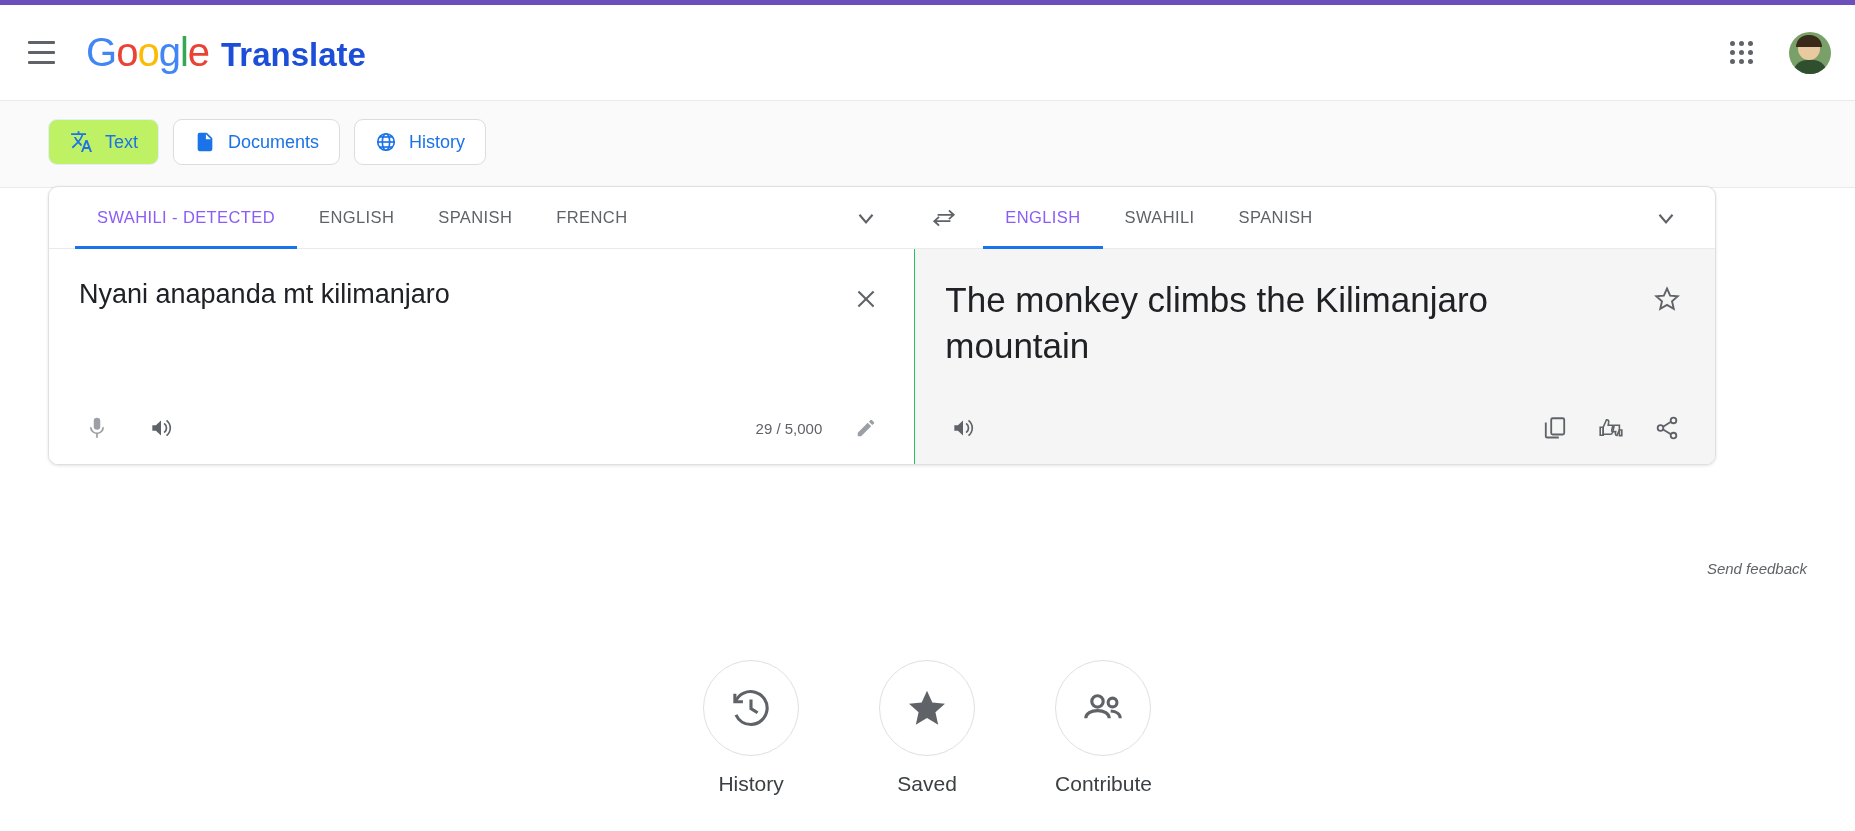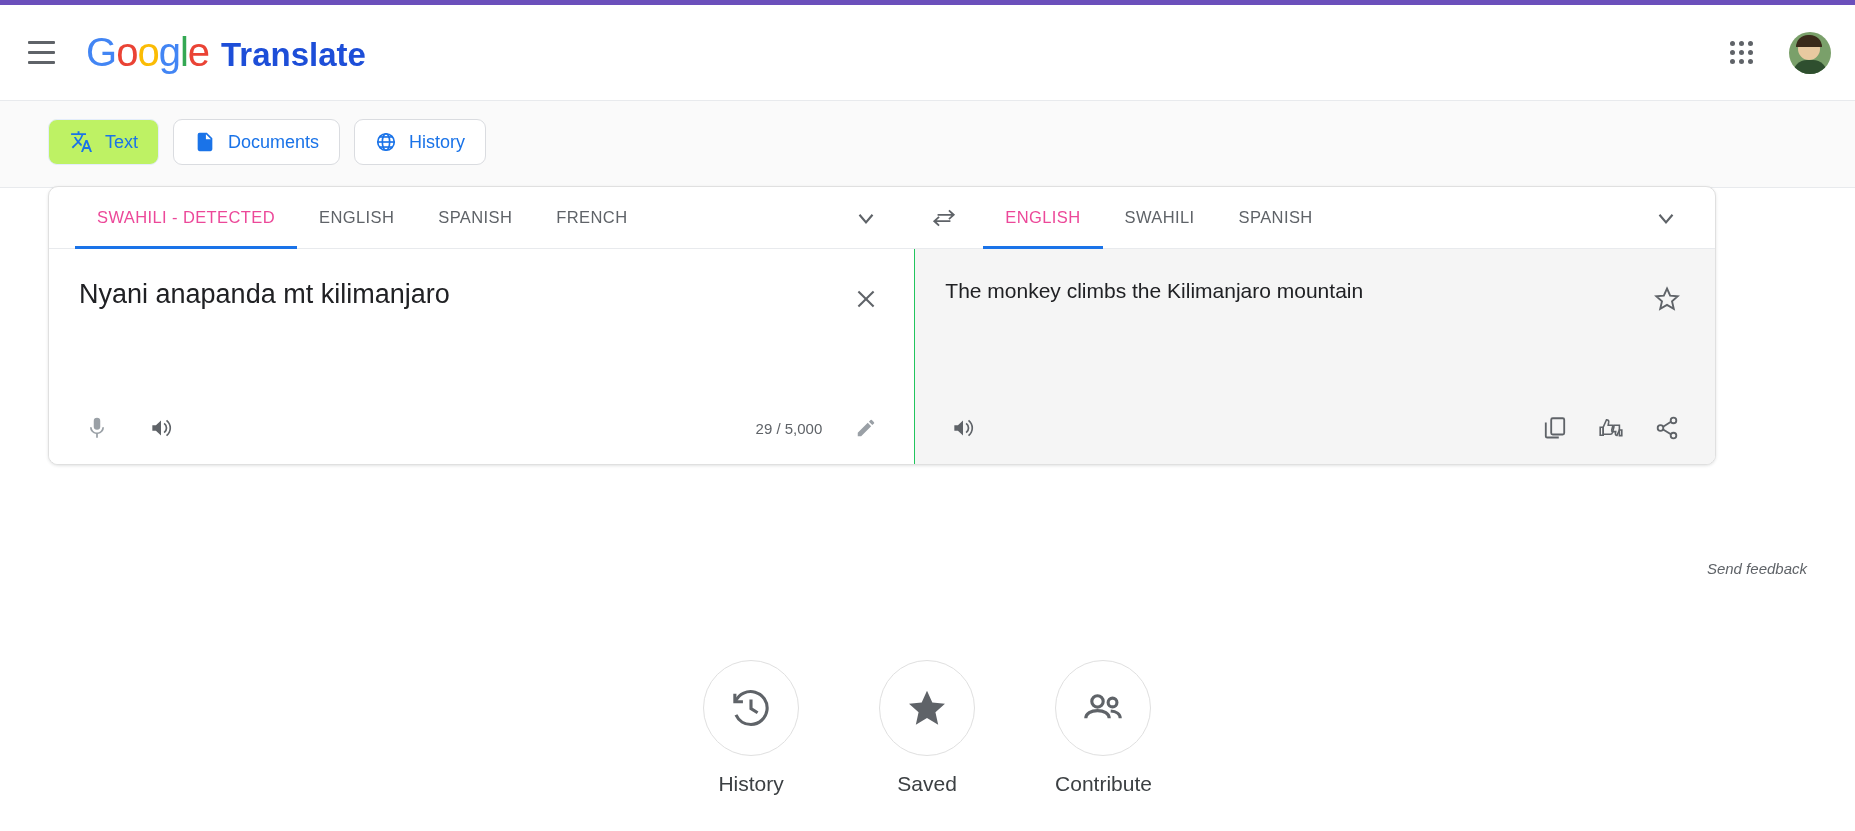--- a/index.html
+++ b/index.html
@@ -57,35 +57,35 @@
   .card { position:absolute; left:48px; top:186px; width:1668px;
     background:#fff; border-radius:10px; border:1px solid #e0e0e0;
     box-shadow:0 1px 3px rgba(60,64,67,.15); overflow:hidden; }
 
   .lang-bar { display:flex; height:62px; align-items:stretch; border-bottom:1px solid #e8eaed; }
   .lang-side { display:flex; align-items:center; position:relative; }
   .lang-side.src { width:52%; padding-left:26px; }
   .lang-side.tgt { flex:1; padding-left:10px; }
   .lang-tab { font-size:16.5px; letter-spacing:.4px; color:#5f6368; padding:0 22px;
     height:100%; display:flex; align-items:center; cursor:pointer; position:relative; }
-  .lang-tab.active { color:#ec4899; }
+  .lang-tab.active { color:#8b5cf6; }
   .lang-tab.active::after { content:""; position:absolute; left:0; right:0; bottom:-1px;
     height:3px; background:#1a73e8; }
   .chev { margin-left:auto; margin-right:26px; padding:10px; cursor:pointer; display:flex; }
   .swap-btn { width:58px; display:flex; align-items:center; justify-content:center;
     cursor:pointer; }
 
   .panes { display:flex; min-height:215px; }
   .pane { position:relative; }
   .pane.src { width:52%; border-right:1px solid #22c55e; background:#fff; }
   .pane.tgt { flex:1; background:#f5f5f5; }
   .pane-body { padding:28px 26px 0 30px; display:flex; align-items:flex-start; }
   .src-text { font-size:27px; color:#202124; line-height:1.32; flex:1;
     padding-right:20px; word-break:break-word; }
-  .tgt-text { font-size:21px; color:#202124; line-height:1.32; flex:1;
+  .tgt-text { font-size:35px; color:#202124; line-height:1.32; flex:1;
     padding-right:20px; word-break:break-word; }
   .icon-btn { cursor:pointer; display:flex; align-items:center; justify-content:center;
     width:44px; height:44px; border-radius:50%; flex:none; }
 
   .pane-foot { position:absolute; left:0; right:0; bottom:0; height:72px;
     display:flex; align-items:center; padding:0 26px 0 26px; }
   .foot-left { display:flex; align-items:center; gap:20px; }
   .foot-right { margin-left:auto; display:flex; align-items:center; gap:12px; }
   .counter { font-size:15px; color:#5f6368; margin-right:10px; }
 

